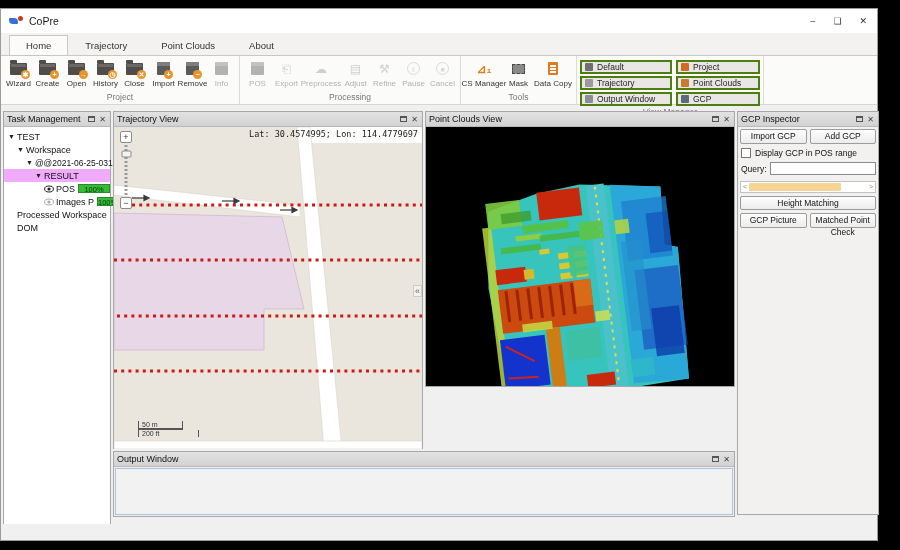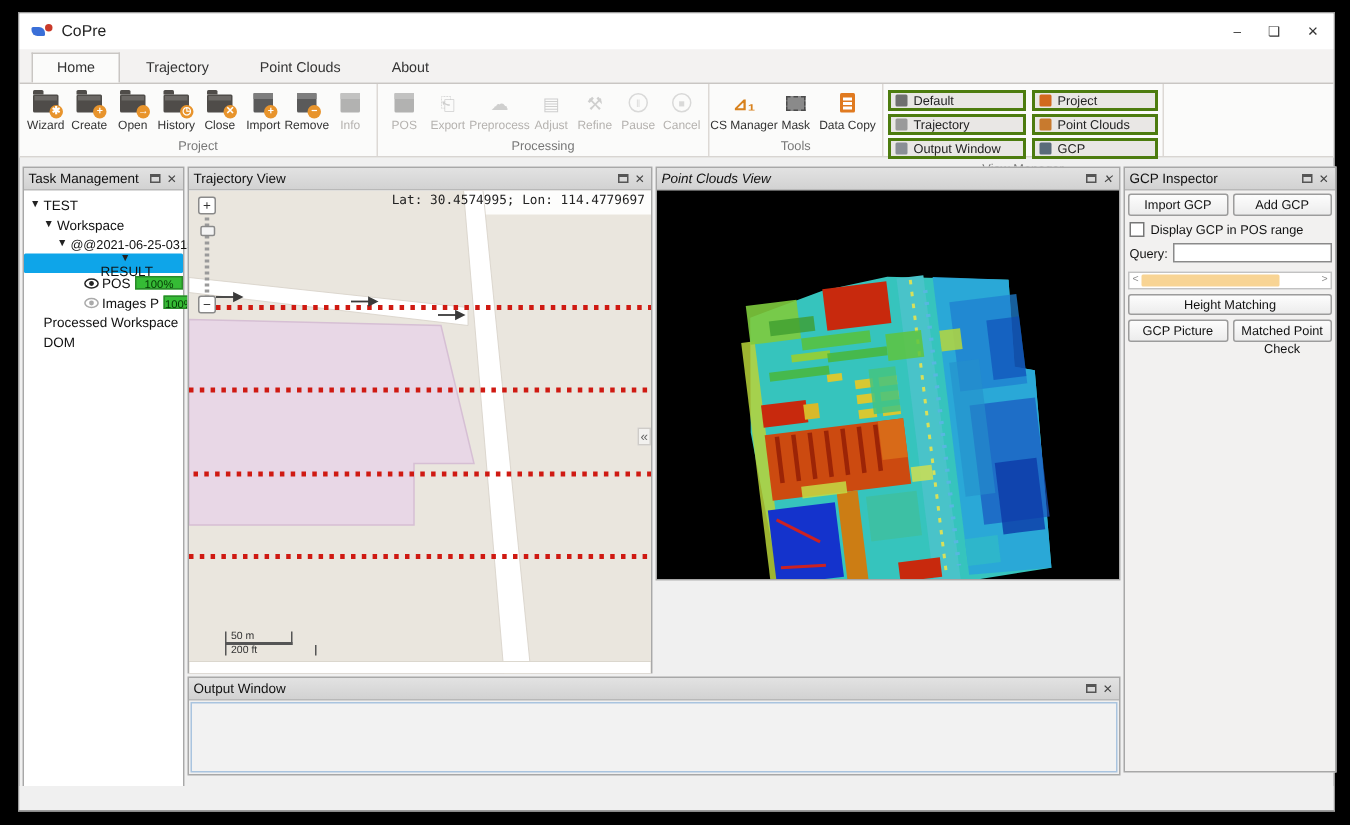--- a/index.html
+++ b/index.html
@@ -1,17 +1,17 @@
 <!DOCTYPE html>
 <html><head>
 <meta charset="utf-8">
 <style>
   html,body{margin:0;padding:0;width:900px;height:550px;overflow:hidden;background:#000;
     font-family:"Liberation Sans",sans-serif;-webkit-font-smoothing:antialiased;}
-  .window{position:absolute;left:12px;top:8px;width:878px;height:533px;background:#f0f0f0;
+  .window{position:absolute;left:0;top:8px;width:878px;height:533px;background:#f0f0f0;
     border:1px solid #9b9b9b;box-sizing:border-box;}
   
   .titlebar{position:absolute;left:0;top:0;right:0;height:24px;background:#fff;display:flex;align-items:center;}
   .app-icon{width:14px;height:11px;margin-left:8px;position:relative;}
   .app-icon .w1{position:absolute;left:0;top:2px;width:9px;height:6px;background:#3a6fd8;border-radius:1px 4px 1px 4px;}
   .app-icon .w2{position:absolute;right:0;top:0;width:5px;height:5px;background:#c93a2a;border-radius:50%;}
   .app-title{font-size:10.5px;color:#222;margin-left:6px;}
   .win-controls{margin-left:auto;display:flex;align-items:center;margin-right:10px;gap:18px;}
   .win-btn{font-size:9px;color:#333;cursor:default;line-height:10px;}
   
@@ -50,28 +50,28 @@
   .vm-ic{width:8px;height:8px;margin-right:4px;border-radius:1px;}
   
   .panel{position:absolute;background:#fff;border:1px solid #a8a8a8;box-sizing:border-box;display:flex;flex-direction:column;}
   .phead{height:14px;background:linear-gradient(#e2e2e2,#d2d2d2);border-bottom:1px solid #b8b8b8;display:flex;align-items:center;
     font-size:9px;color:#111;padding:0 3px;flex:0 0 auto;justify-content:center;}
   .phead .sp{flex:1;}
   .ph-btn{width:9px;height:9px;font-size:8px;line-height:9px;color:#444;text-align:center;margin-left:3px;}
   .ph-float{width:7px;height:6px;border:1px solid #555;border-top-width:2px;box-sizing:border-box;margin-left:3px;}
   #task{left:2px;top:102px;width:108px;height:414px;}
   #traj{left:112px;top:102px;width:310px;height:338px;}
-  #pc{left:424px;top:102px;width:310px;height:276px;font-style:italic;}
+  #pc{left:424px;top:102px;width:310px;height:276px;}
   #gcp{left:736px;top:102px;width:142px;height:404px;background:#f2f1f0;}
   #output{left:112px;top:442px;width:622px;height:66px;}
   
   .tree{font-size:9px;color:#111;padding-top:3px;position:relative;}
   .trow{height:13px;display:flex;align-items:center;white-space:nowrap;}
   .tw{color:#222;font-size:7px;margin-right:2px;}
-  .result-row{background:#0ea5e9;border-radius:1px;flex-direction:column;}
+  .result-row{background:#f0abfc;border-radius:1px;}
   .pbar{width:40px;height:9px;background:#35bb35;border:1px solid #2a8a2a;font-size:7.5px;line-height:9px;text-align:center;color:#063;color:#053a05;margin-left:3px;box-sizing:border-box;}
   .eye{margin-right:2px;display:inline-flex;}
   
   .gcp-body{padding:2px;display:flex;flex-direction:column;flex:1;min-height:0;}
   .btnrow{display:flex;gap:3px;}
   .btn{flex:1;background:linear-gradient(#fdfdfd,#ececec);border:1px solid #9c9c9c;border-radius:2px;
     font-size:8.5px;color:#111;text-align:center;height:13px;line-height:12px;}
   .chkrow{display:flex;align-items:center;margin:4px 0 2px 1px;font-size:8.5px;color:#111;}
   .chk{width:8px;height:8px;border:1px solid #777;background:#fff;margin-right:4px;}
   .qrow{display:flex;align-items:center;margin:2px 0 3px 1px;font-size:8.5px;color:#111;gap:3px;}

